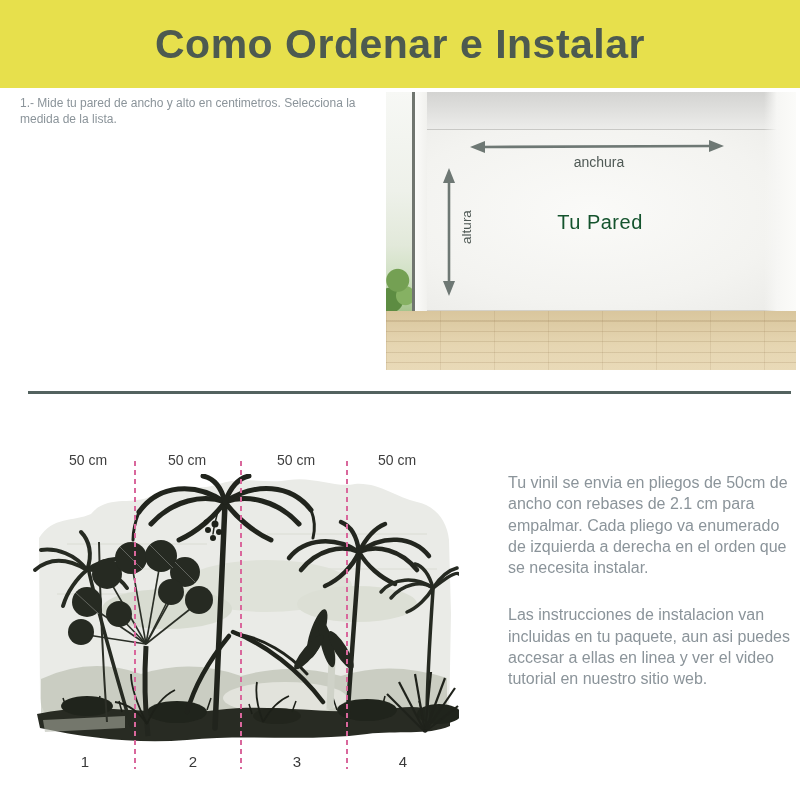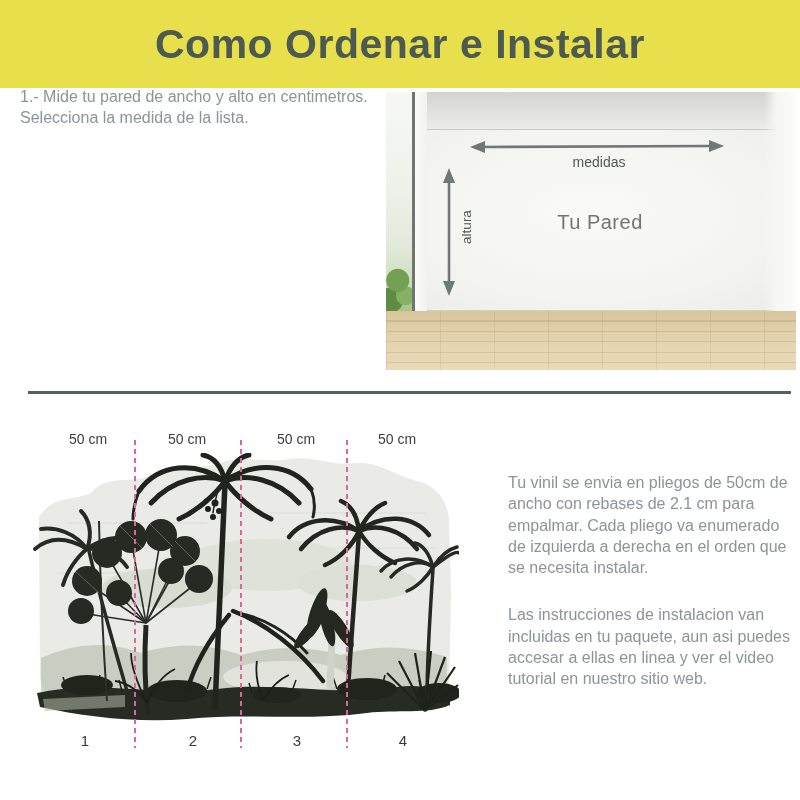--- a/index.html
+++ b/index.html
@@ -10,22 +10,22 @@
   
   .header{
     position:absolute;left:0;top:0;width:800px;height:88px;
     background:#e7e04c;display:flex;align-items:center;justify-content:center;
   }
   .header h1{
     margin:0;font-size:41px;font-weight:bold;color:#4d5a50;letter-spacing:.5px;
   }
   
   .instructions{
-    position:absolute;left:20px;top:86px;width:352px;
-    color:#8b949a;font-size:16px;line-height:1.33;
+    position:absolute;left:20px;top:96px;width:352px;
+    color:#8b949a;font-size:12px;line-height:1.33;
   }
   .instructions p{margin:0 0 24px 0;}
   
   .room-photo{
     position:absolute;left:386px;top:92px;width:410px;height:278px;
     background:#f3f3f1;overflow:hidden;
   }
   .rp-ceiling{position:absolute;left:0;top:0;width:410px;height:38px;
     background:linear-gradient(180deg,#d3d3d1 0%,#e9e9e7 85%,#ededeb 100%);}
   .rp-wall{position:absolute;left:0;top:38px;width:410px;height:180px;
@@ -47,25 +47,25 @@
   .rp-jamb{position:absolute;left:29px;top:0;width:12px;height:219px;
     background:linear-gradient(90deg,#fbfbf9,#f1f1ee);}
   .rp-rightwall{position:absolute;right:0;top:0;width:32px;height:219px;
     background:linear-gradient(90deg,rgba(237,237,235,0),#f6f6f4 40%,#fbfbf9 100%);}
   .rp-arrows{position:absolute;left:0;top:0;width:410px;height:278px;}
   .rp-label-anchura{position:absolute;left:213px;top:62px;transform:translateX(-50%);
     font-size:14px;color:#4f5955;}
   .rp-label-altura{position:absolute;left:80px;top:135px;
     transform:translate(-50%,-50%) rotate(-90deg);font-size:13.5px;color:#4f5955;}
   .rp-label-pared{position:absolute;left:214px;top:130px;transform:translate(-50%,-50%);
-    font-size:20px;color:#737373;letter-spacing:.5px;}
+    font-size:20px;color:#14532d;letter-spacing:.5px;}
   
   .divider{position:absolute;left:28px;top:391px;width:763px;height:3px;background:#53625f;}
   
-  .panel-diagram{position:absolute;left:27px;top:428px;width:432px;height:330px;}
+  .panel-diagram{position:absolute;left:27px;top:449px;width:432px;height:330px;}
   .pd-width-label{position:absolute;top:3px;transform:translateX(-50%);
     font-size:14px;color:#3e3e3e;white-space:nowrap;}
   .pd-number{position:absolute;top:304px;transform:translateX(-50%);
     font-size:15px;color:#393939;}
   .pd-cutline{position:absolute;top:12px;height:308px;width:2px;
     background:repeating-linear-gradient(180deg,#d9679c 0 5px,rgba(0,0,0,0) 5px 9px);}
   .pd-mural{position:absolute;left:0;top:25px;width:432px;height:280px;}
   
   .shipping{
     position:absolute;left:508px;top:472px;width:288px;
@@ -101,21 +101,21 @@
         <line x1="96" y1="55" x2="326" y2="54" stroke-width="2.6"></line>
         <path d="M84,55 L99,49 L99,61 Z" stroke="none"></path>
         <path d="M338,54 L323,48 L323,60 Z" stroke="none"></path>
       </g>
       <g stroke="#6e7874" fill="#6e7874">
         <line x1="63" y1="88" x2="63" y2="192" stroke-width="2.6"></line>
         <path d="M63,76 L57,91 L69,91 Z" stroke="none"></path>
         <path d="M63,204 L57,189 L69,189 Z" stroke="none"></path>
       </g>
     </svg>
-    <div class="rp-label-anchura">medidas</div>
+    <div class="rp-label-anchura">anchura</div>
     <div class="rp-label-altura">altura</div>
     <div class="rp-label-pared">Tu Pared</div>
   </div>
 
   <div class="divider"></div>
 
   <div class="panel-diagram">
 
     <span class="pd-width-label" style="left:61px">50 cm</span>
     <span class="pd-width-label" style="left:160px">50 cm</span>

